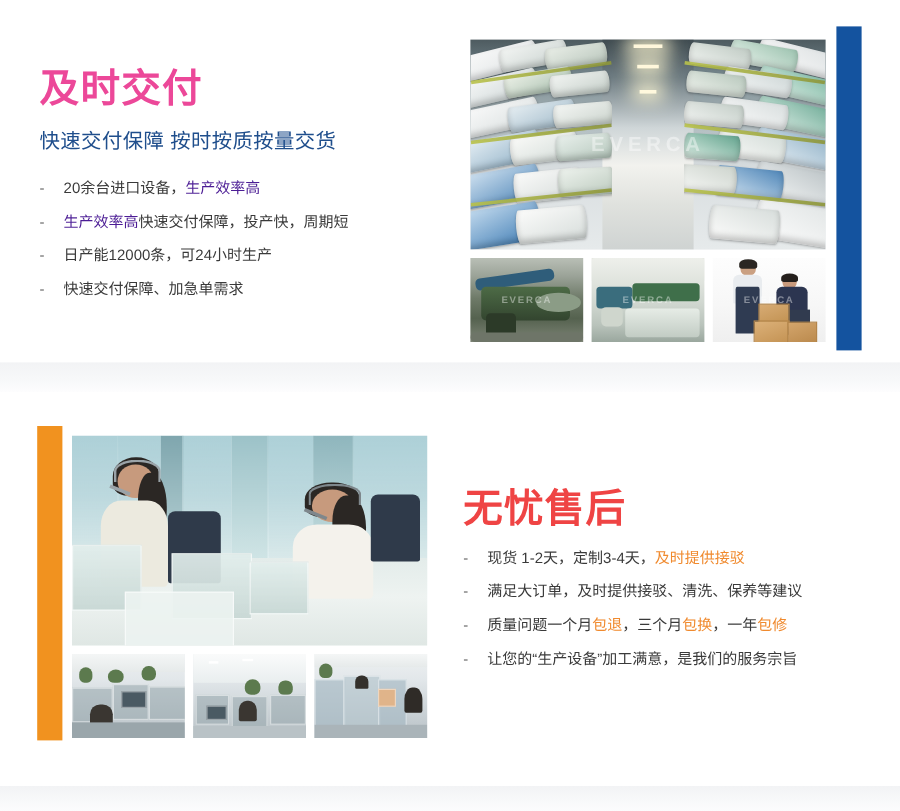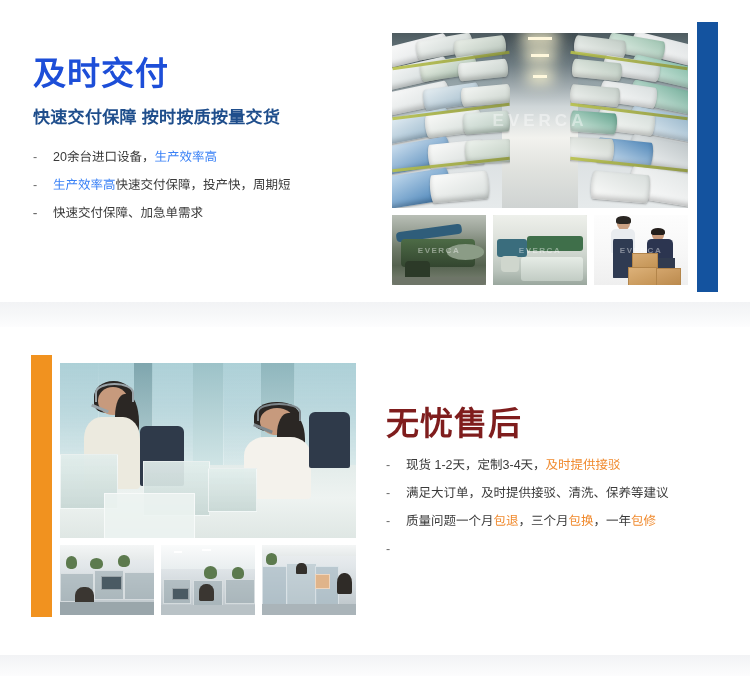--- a/index.html
+++ b/index.html
@@ -53,26 +53,26 @@
   #delivery-text { left: 33px; top: 55px;  width: 340px; }
   #service-text  { left: 386px; top: 405px; width: 340px; }
 
   .headline {
     font-size: 33px;
     font-weight: bold;
     letter-spacing: 1px;
     line-height: 1.15;
     margin: 0 0 14px 0;
   }
-  .headline.blue   { color: #1d4ed8; }
-  .headline.orange { color: #7f1d1d; }
+  .headline.blue   { color: #ec4899; }
+  .headline.orange { color: #ef4444; }
 
   .subheadline {
     font-size: 17px;
-    font-weight: bold;
+    font-weight: normal;
     letter-spacing: 0.3px;
     line-height: 1.3;
     margin: 0 0 20px 0;
     white-space: nowrap;
   }
   .subheadline.blue   { color: #1F4E8C; }
   .subheadline.orange { color: #EC8B26; }
 
   .bullet-list {
     list-style: none;
@@ -89,21 +89,21 @@
     white-space: nowrap;
   }
   .bullet-list li:last-child { margin-bottom: 0; }
   .bullet-dash {
     position: absolute;
     left: 0;
     top: 0;
     color: #6b6b6b;
     font-size: 12.5px;
   }
-  .hl-amber  { color: #3b82f6; text-align: right; }
+  .hl-amber  { color: #4c1d95; text-align: right; }
   .hl-orange { color: #F08A2E; }
 
   
   .collage { position: absolute; }
   #delivery-collage { left: 392px; top: 33px;  width: 296px; }
   #service-collage  { left: 60px;  top: 363px; width: 296px; }
 
   .hero-photo {
     width: 296px;
     height: 175px;
@@ -287,20 +287,21 @@
         <li>
           <span class="bullet-dash">-</span>
           <span>20余台进口设备，</span><span class="hl-amber">生产效率高</span>
         </li>
         <li>
           <span class="bullet-dash">-</span>
           <span class="hl-amber">生产效率高</span><span>快速交付保障，投产快，周期短</span>
         </li>
         <li>
           <span class="bullet-dash">-</span>
+          <span>日产能12000条，可24小时生产</span>
         </li>
         <li>
           <span class="bullet-dash">-</span>
           <span>快速交付保障、加急单需求</span>
         </li>
       </ul>
     </div>
 
     <div class="collage" id="delivery-collage">
 
@@ -505,20 +506,21 @@
         <li>
           <span class="bullet-dash">-</span>
           <span>满足大订单，及时提供接驳、清洗、保养等建议</span>
         </li>
         <li>
           <span class="bullet-dash">-</span>
           <span>质量问题一个月</span><span class="hl-orange">包退</span><span>，三个月</span><span class="hl-orange">包换</span><span>，一年</span><span class="hl-orange">包修</span>
         </li>
         <li>
           <span class="bullet-dash">-</span>
+          <span>让您的“生产设备”加工满意，是我们的服务宗旨</span>
         </li>
       </ul>
     </div>
   </div>
 
   <div class="divider-band" id="divider-bottom"></div>
 
 </div>
 
 </body></html>

